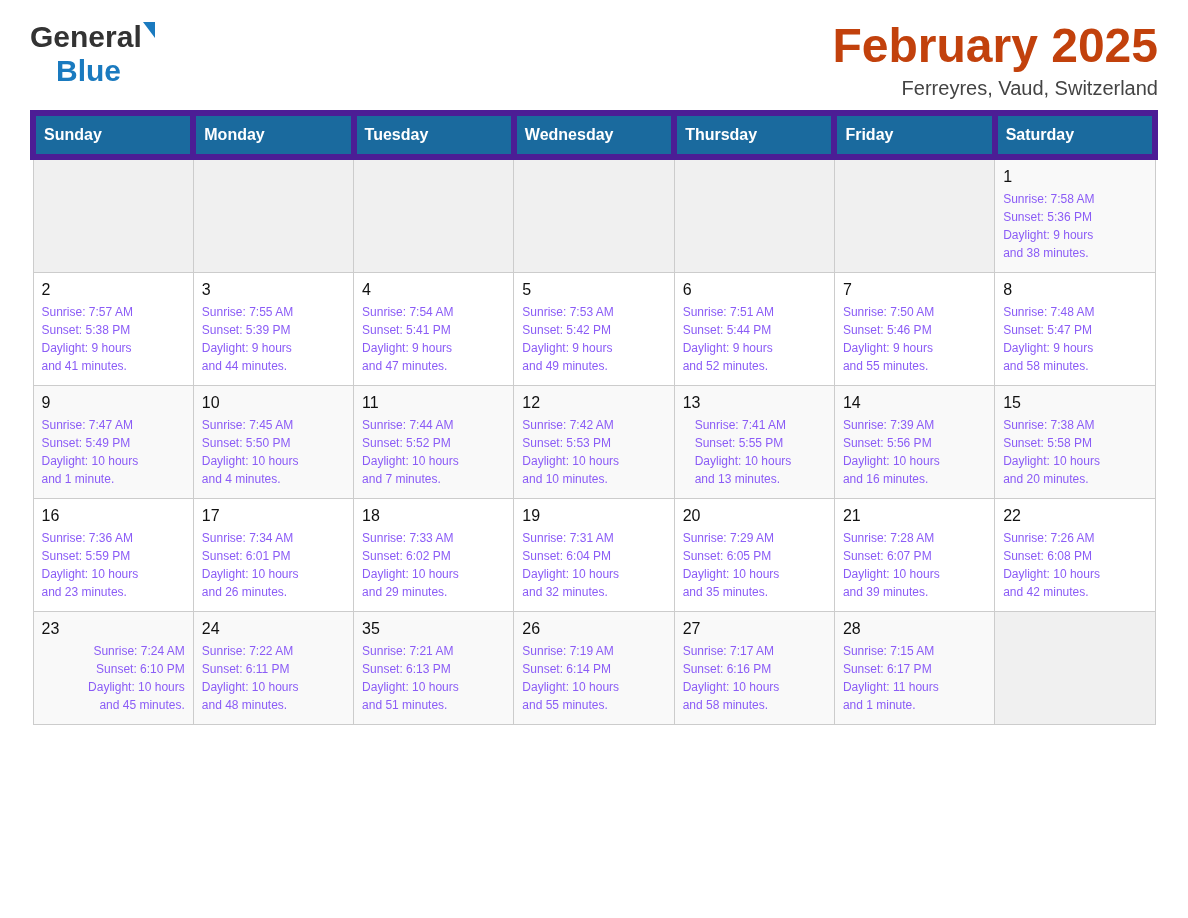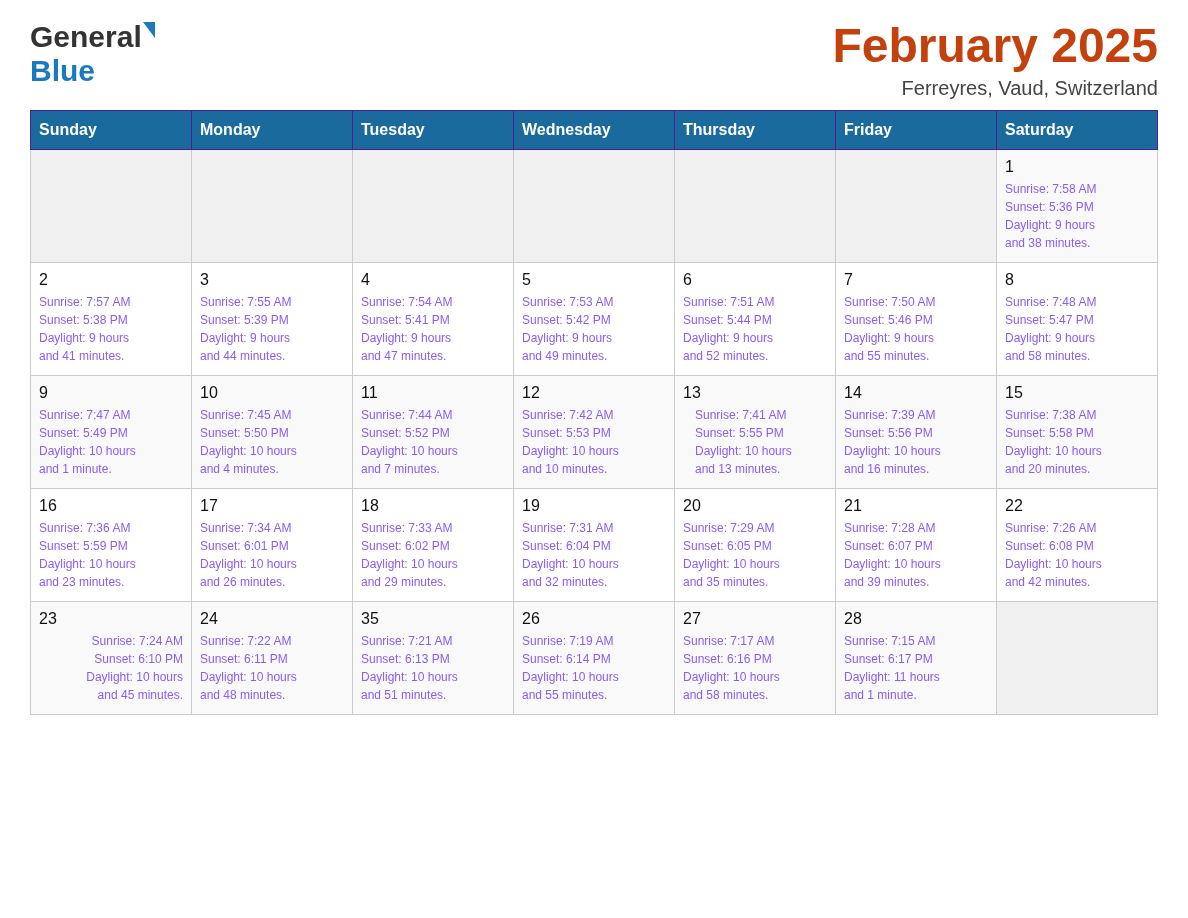--- a/index.html
+++ b/index.html
@@ -40,21 +40,21 @@
       border-collapse: collapse;
       margin-top: 8px;
     }
     .calendar th {
       background-color: #1a6a9e;
       color: #fff;
       font-size: 16px;
       font-weight: bold;
       padding: 10px 8px;
       text-align: left;
-      border: 1px solid #4c1d95;
+      border: 6px solid #4c1d95;
     }
     .calendar td {
       vertical-align: top;
       padding: 8px 8px 10px 8px;
       border: 1px solid #ccc;
       font-size: 12.5px;
       color: #222;
       width: 14.28%;
       min-height: 100px;
       background: #fff;
@@ -97,20 +97,21 @@
       border-right: 0px solid transparent;
       border-top: 16px solid #1a7abf;
       margin-left: 1px;
       position: relative;
       top: 2px;
     }
     .logo-text-blue {
       font-size: 30px;
       font-weight: bold;
       color: #1a7abf;
+      margin-left: 26px;
     }
   </style>
 </head>
 <body>
 
 <div class="header">
   <div class="logo">
     <div class="logo-row">
       <span class="logo-text-general">General</span>
       <span class="logo-arrow"></span>

